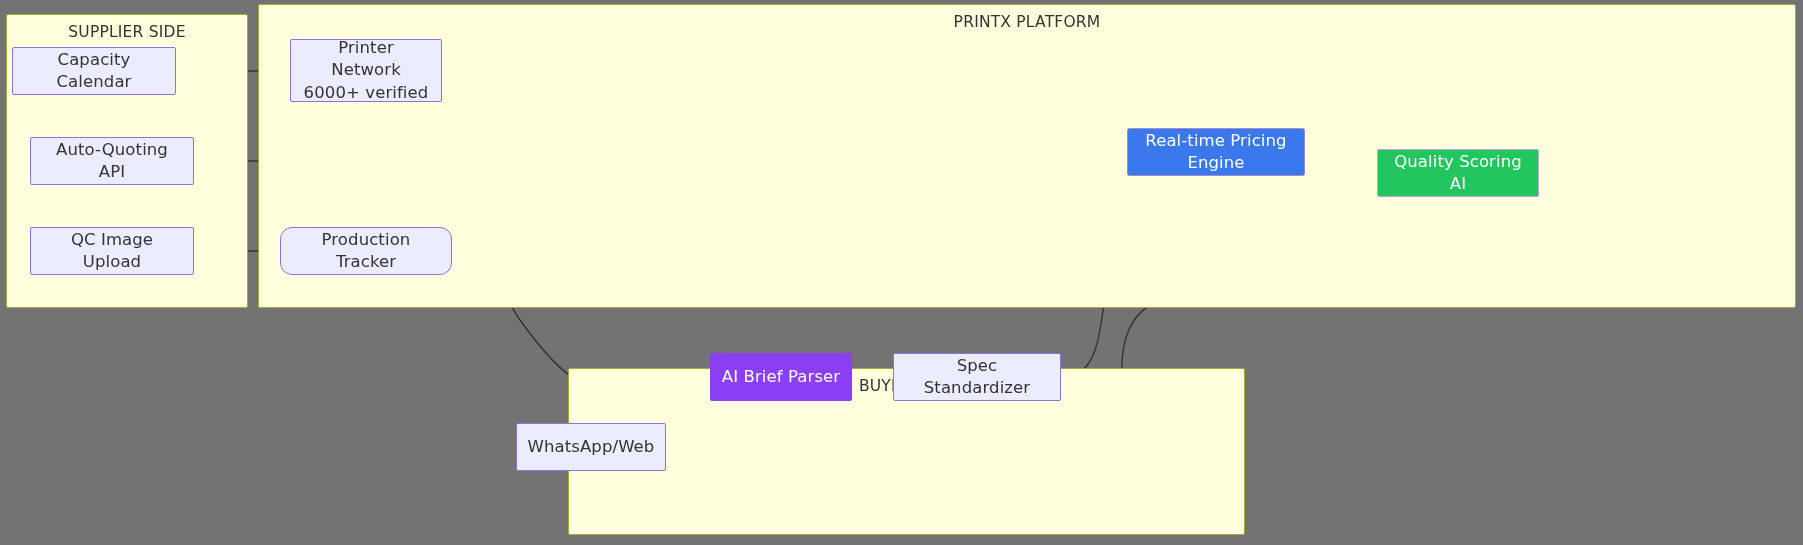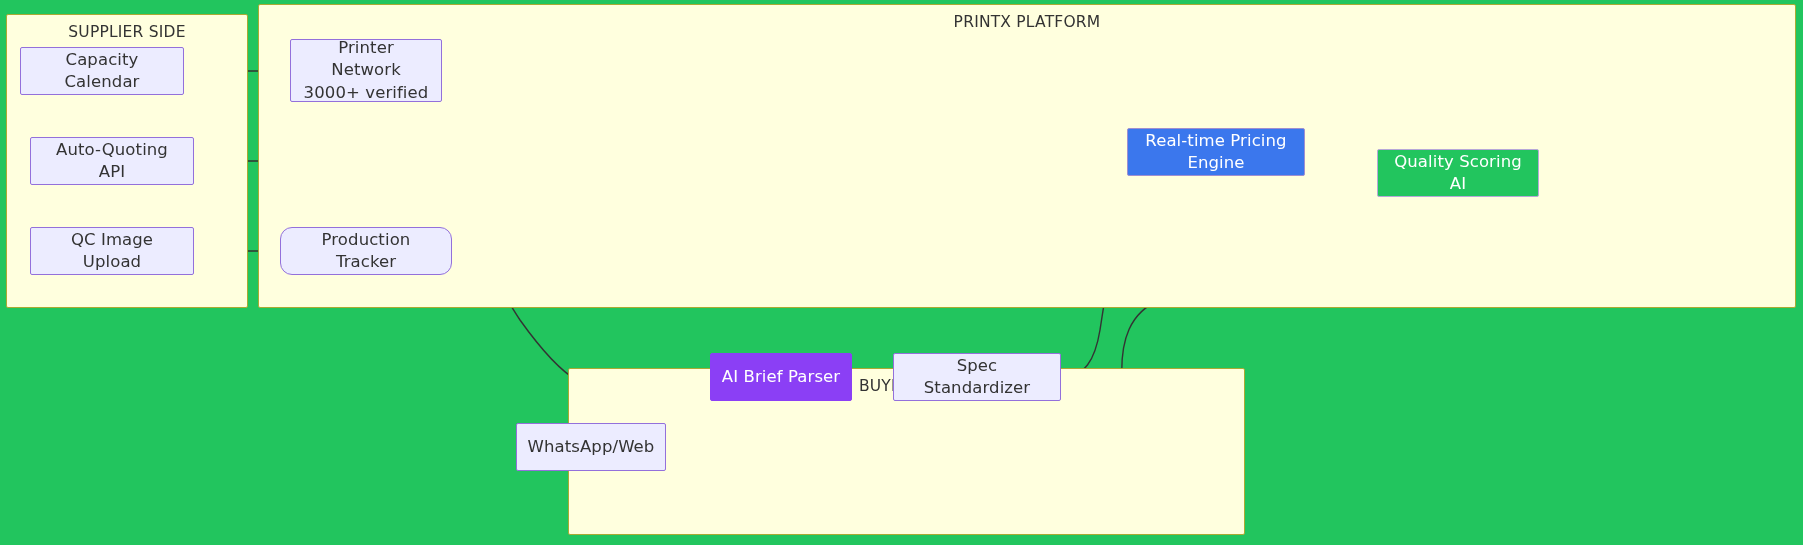--- a/index.html
+++ b/index.html
@@ -7,21 +7,21 @@
     padding: 0;
     background: #000000;
   }
   body {
     font-family: "DejaVu Sans", sans-serif;
   }
   #canvas {
     position: relative;
     width: 1803px;
     height: 545px;
-    background: #22c55e;
+    background: #737373;
     overflow: hidden;
   }
   #edge-layer {
     position: absolute;
     left: 0;
     top: 0;
     width: 1803px;
     height: 545px;
     pointer-events: none;
   }
@@ -113,31 +113,31 @@
         <div class="cluster-label">SUPPLIER SIDE</div>
       </div>
       <div class="cluster" style="left: 258px; top: 4px; width: 1538px; height: 304px; background: rgb(255, 255, 222); border-color: rgb(170, 170, 51);">
         <div class="cluster-label">PRINTX PLATFORM</div>
       </div>
       <div class="cluster" style="left: 568px; top: 368px; width: 677px; height: 167px; background: rgb(255, 255, 222); border-color: rgb(170, 170, 51);">
         <div class="cluster-label">BUYER SIDE</div>
       </div>
     </div>
   <div id="node-layer">
-      <div class="node node-default" style="left: 20px; top: 47px; width: 164px; height: 48px;">
+      <div class="node node-default" style="left: 12px; top: 47px; width: 164px; height: 48px;">
         <span class="node-label"><span>Capacity Calendar</span></span>
       </div>
       <div class="node node-default" style="left: 30px; top: 137px; width: 164px; height: 48px; align-items: center;">
         <span class="node-label"><span>Auto-Quoting API</span></span>
       </div>
       <div class="node node-default" style="left: 30px; top: 227px; width: 164px; height: 48px;">
         <span class="node-label"><span>QC Image Upload</span></span>
       </div>
       <div class="node node-default" style="left: 290px; top: 39px; width: 152px; height: 63px;">
-        <span class="node-label"><span>Printer Network</span><span class="l2">3000+ verified</span></span>
+        <span class="node-label"><span>Printer Network</span><span class="l2">6000+ verified</span></span>
       </div>
       <div class="node node-default" style="left: 280px; top: 227px; width: 172px; height: 48px; border-radius: 12px;">
         <span class="node-label"><span>Production Tracker</span></span>
       </div>
       <div class="node node-blue" style="left: 1127px; top: 128px; width: 178px; height: 48px;">
         <span class="node-label"><span>Real-time Pricing Engine</span></span>
       </div>
       <div class="node node-green" style="left: 1377px; top: 149px; width: 162px; height: 48px;">
         <span class="node-label"><span>Quality Scoring AI</span></span>
       </div>

